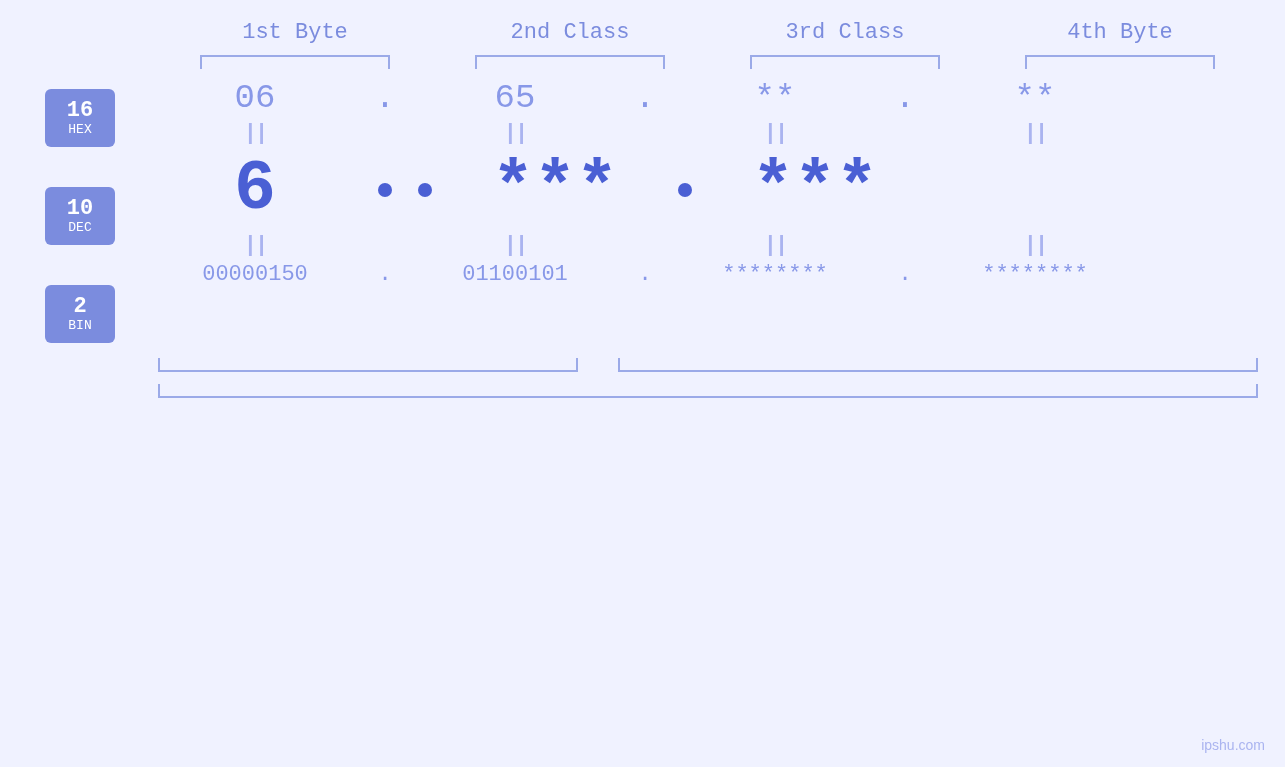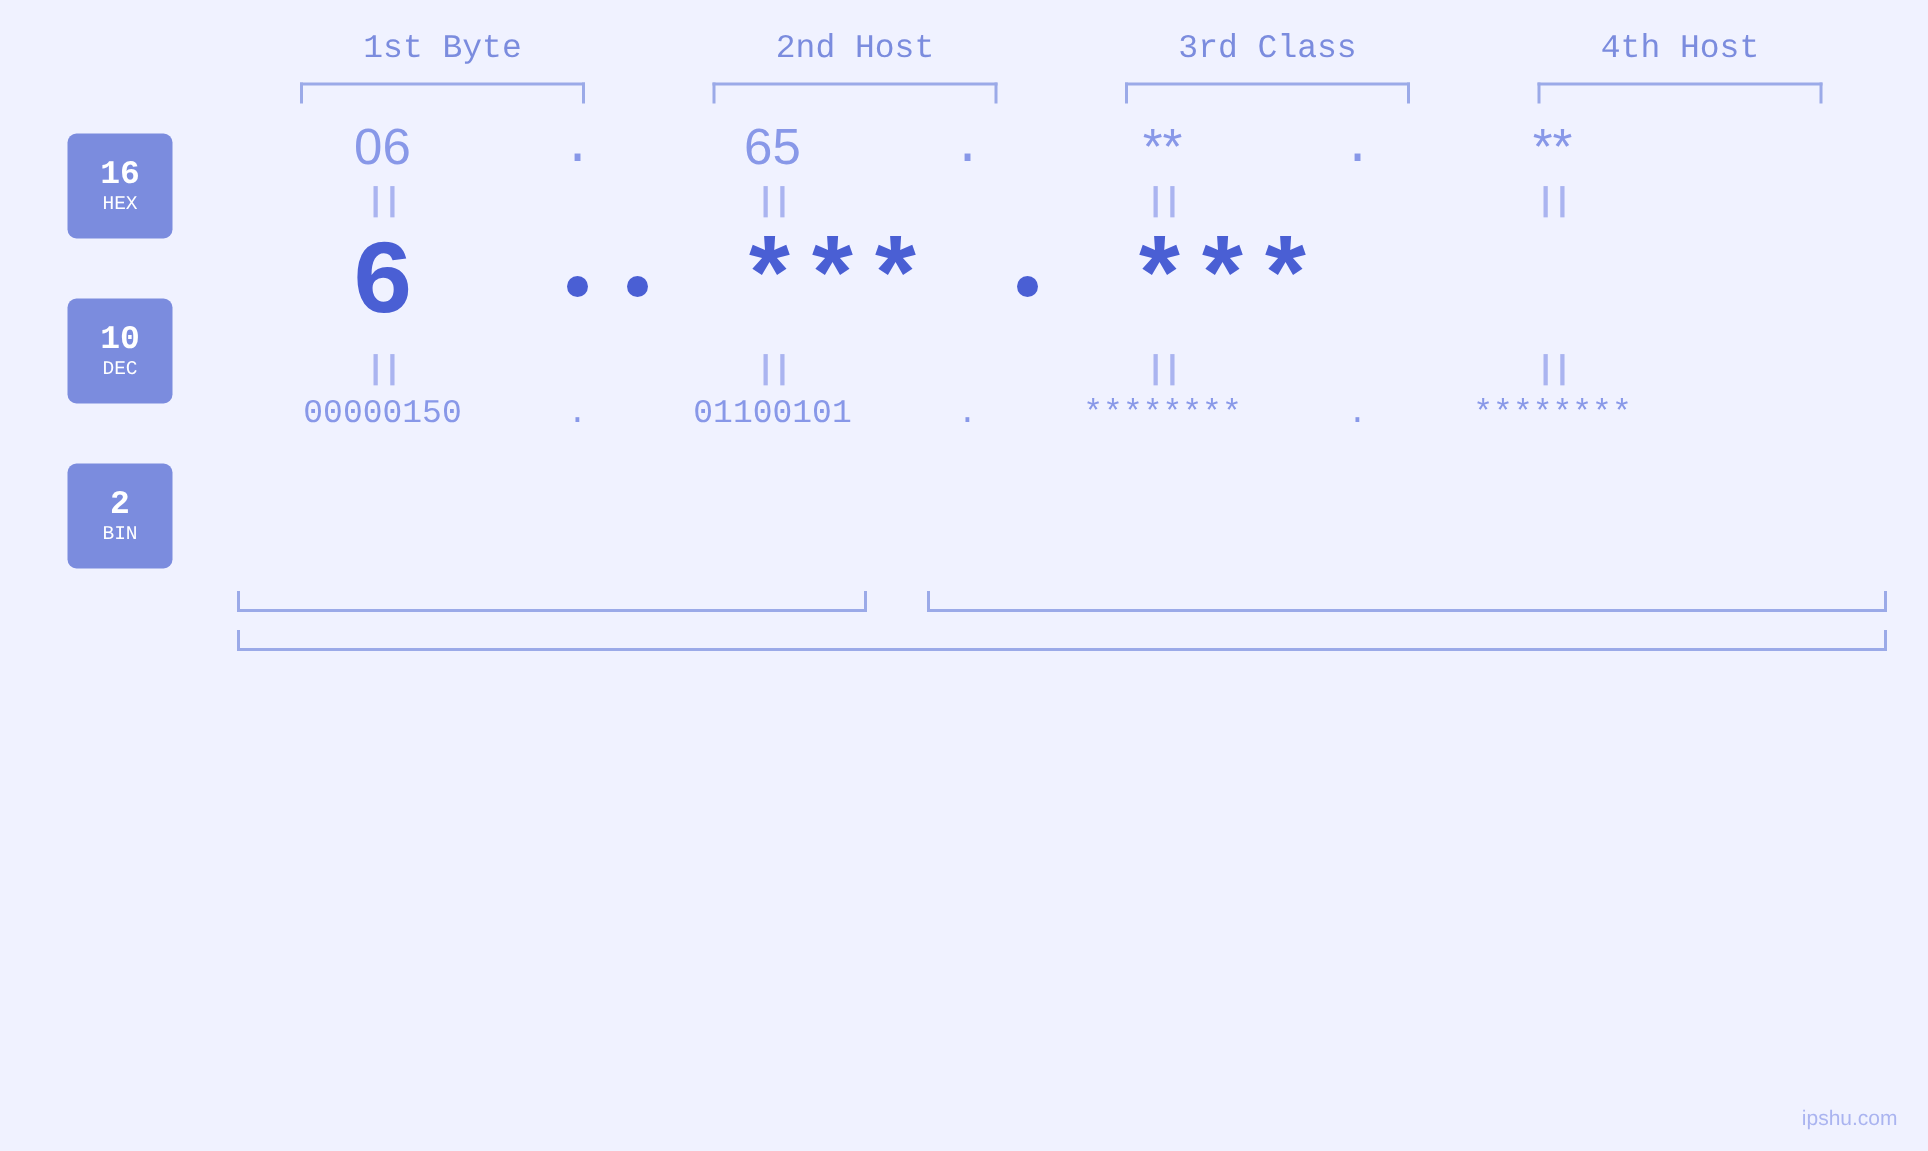--- a/index.html
+++ b/index.html
@@ -75,21 +75,21 @@
       margin-right: 30px;
       padding-top: 10px;
       padding-bottom: 10px;
       align-items: center;
     }
 
     .badge {
       background-color: #7b8cde;
       color: white;
       width: 70px;
-      height: 70px;
+      height: 58px;
       display: flex;
       flex-direction: column;
       align-items: center;
       justify-content: center;
       border-radius: 6px;
       font-size: 22px;
       font-weight: bold;
       line-height: 1.1;
     }
 
@@ -129,21 +129,21 @@
       text-align: center;
       display: flex;
       align-items: center;
       justify-content: center;
     }
 
     
     .hex-value {
       color: #8898e8;
       font-size: 34px;
-      font-family: Liberation Sans, sans-serif;
+      font-family: Liberation Mono, monospace;
     }
 
     .hex-dot {
       color: #8898e8;
       font-size: 34px;
     }
 
     
     .equals-row {
       display: flex;
@@ -285,23 +285,23 @@
       font-family: Arial, sans-serif;
     }
   </style>
 </head>
 <body>
 
 <div class="main-container">
 
   <div class="byte-headers">
     <div class="byte-header">1st Byte</div>
-    <div class="byte-header">2nd Host</div>
+    <div class="byte-header">2nd Class</div>
     <div class="byte-header">3rd Class</div>
-    <div class="byte-header">4th Host</div>
+    <div class="byte-header">4th Byte</div>
   </div>
 
   <div class="bracket-row-top">
     <div class="bracket-top"></div>
     <div class="bracket-top"></div>
     <div class="bracket-top"></div>
     <div class="bracket-top"></div>
   </div>
 
   <div class="content-area">

